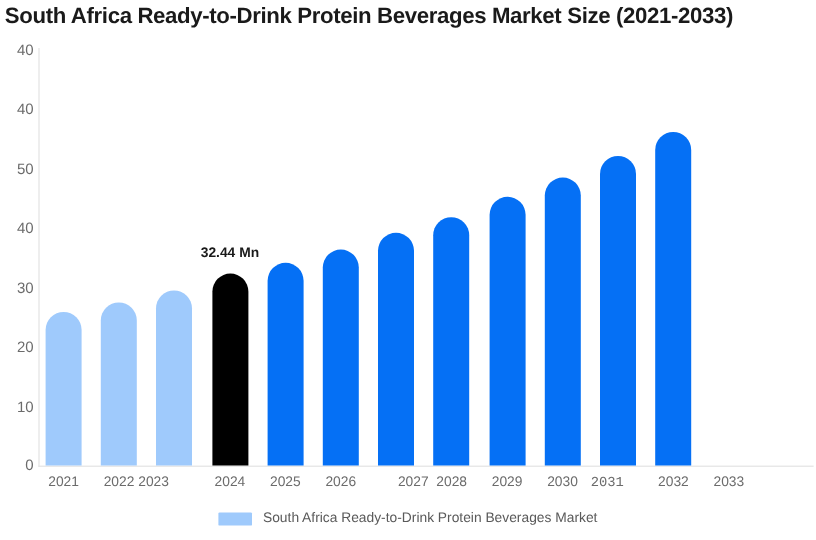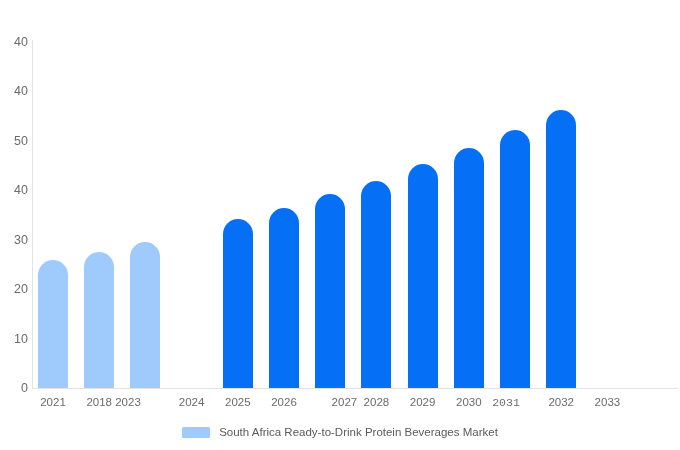--- a/index.html
+++ b/index.html
@@ -121,20 +121,21 @@
     font-size: 11.5px;
     color: #5a5a5a;
     white-space: nowrap;
   }
 </style>
 </head>
 <body>
 
 <div id="chart-root">
 
+  <div id="chart-title">South Africa Ready-to-Drink Protein Beverages Market Size (2021-2033)</div>
 
   <div id="y-tick-labels">
       <div class="y-tick-label" style="top: 388px;">0</div>
       <div class="y-tick-label" style="top: 338.571px;">10</div>
       <div class="y-tick-label" style="top: 289.143px;">20</div>
       <div class="y-tick-label" style="top: 239.714px;">30</div>
       <div class="y-tick-label" style="top: 190.286px;">40</div>
       <div class="y-tick-label" style="top: 140.857px;">50</div>
       <div class="y-tick-label" style="top: 91.4286px;">40</div>
       <div class="y-tick-label" style="top: 42px;">40</div>
@@ -146,20 +147,24 @@
   <div id="plot-area">
       <div class="bar-slot" style="left: 5px; height: 346px;">
         <div class="bar" style="height: 128.514px; background: rgb(159, 202, 252);"></div>
       </div>
       <div class="bar-slot" style="left: 51.2px; height: 346px;">
         <div class="bar" style="height: 136.423px; background: rgb(159, 202, 252);"></div>
       </div>
       <div class="bar-slot" style="left: 97.4px; height: 346px;">
         <div class="bar" style="height: 146.309px; background: rgb(159, 202, 252);"></div>
       </div>
+      <div class="bar-slot" style="left: 143.6px; height: 346px;">
+        <div class="bar" style="height: 160.346px; background: rgb(0, 0, 0);"></div>
+        <div class="bar-label" style="bottom: 171.346px;">32.44 Mn</div>
+      </div>
       <div class="bar-slot" style="left: 189.8px; height: 346px;">
         <div class="bar" style="height: 168.551px; background: rgb(5, 112, 245);"></div>
       </div>
       <div class="bar-slot" style="left: 236px; height: 346px;">
         <div class="bar" style="height: 179.92px; background: rgb(5, 112, 245);"></div>
       </div>
       <div class="bar-slot" style="left: 282.2px; height: 346px;">
         <div class="bar" style="height: 194.254px; background: rgb(5, 112, 245);"></div>
       </div>
       <div class="bar-slot" style="left: 328.4px; height: 346px;">
@@ -174,21 +179,21 @@
       <div class="bar-slot" style="left: 467px; height: 346px;">
         <div class="bar" style="height: 258.017px; background: rgb(5, 112, 245);"></div>
       </div>
       <div class="bar-slot" style="left: 513.2px; height: 346px;">
         <div class="bar" style="height: 277.789px; background: rgb(5, 112, 245);"></div>
       </div>
     </div>
 
   <div id="x-tick-labels-holder">
       <div class="x-tick-label" style="left: 26px;">2021</div>
-      <div class="x-tick-label" style="left: 72.2px;">2018</div>
+      <div class="x-tick-label" style="left: 72.2px;">2022</div>
       <div class="x-tick-label" style="left: 101px;">2023</div>
       <div class="x-tick-label" style="left: 164.6px;">2024</div>
       <div class="x-tick-label" style="left: 210.8px;">2025</div>
       <div class="x-tick-label" style="left: 257px;">2026</div>
       <div class="x-tick-label" style="left: 303.2px; text-align: right;">2027</div>
       <div class="x-tick-label" style="left: 349.4px;">2028</div>
       <div class="x-tick-label" style="left: 395.6px;">2029</div>
       <div class="x-tick-label" style="left: 441.8px;">2030</div>
       <div class="x-tick-label" style="left: 479px; font-family: Liberation Mono, monospace;">2031</div>
       <div class="x-tick-label" style="left: 534.2px;">2032</div>

